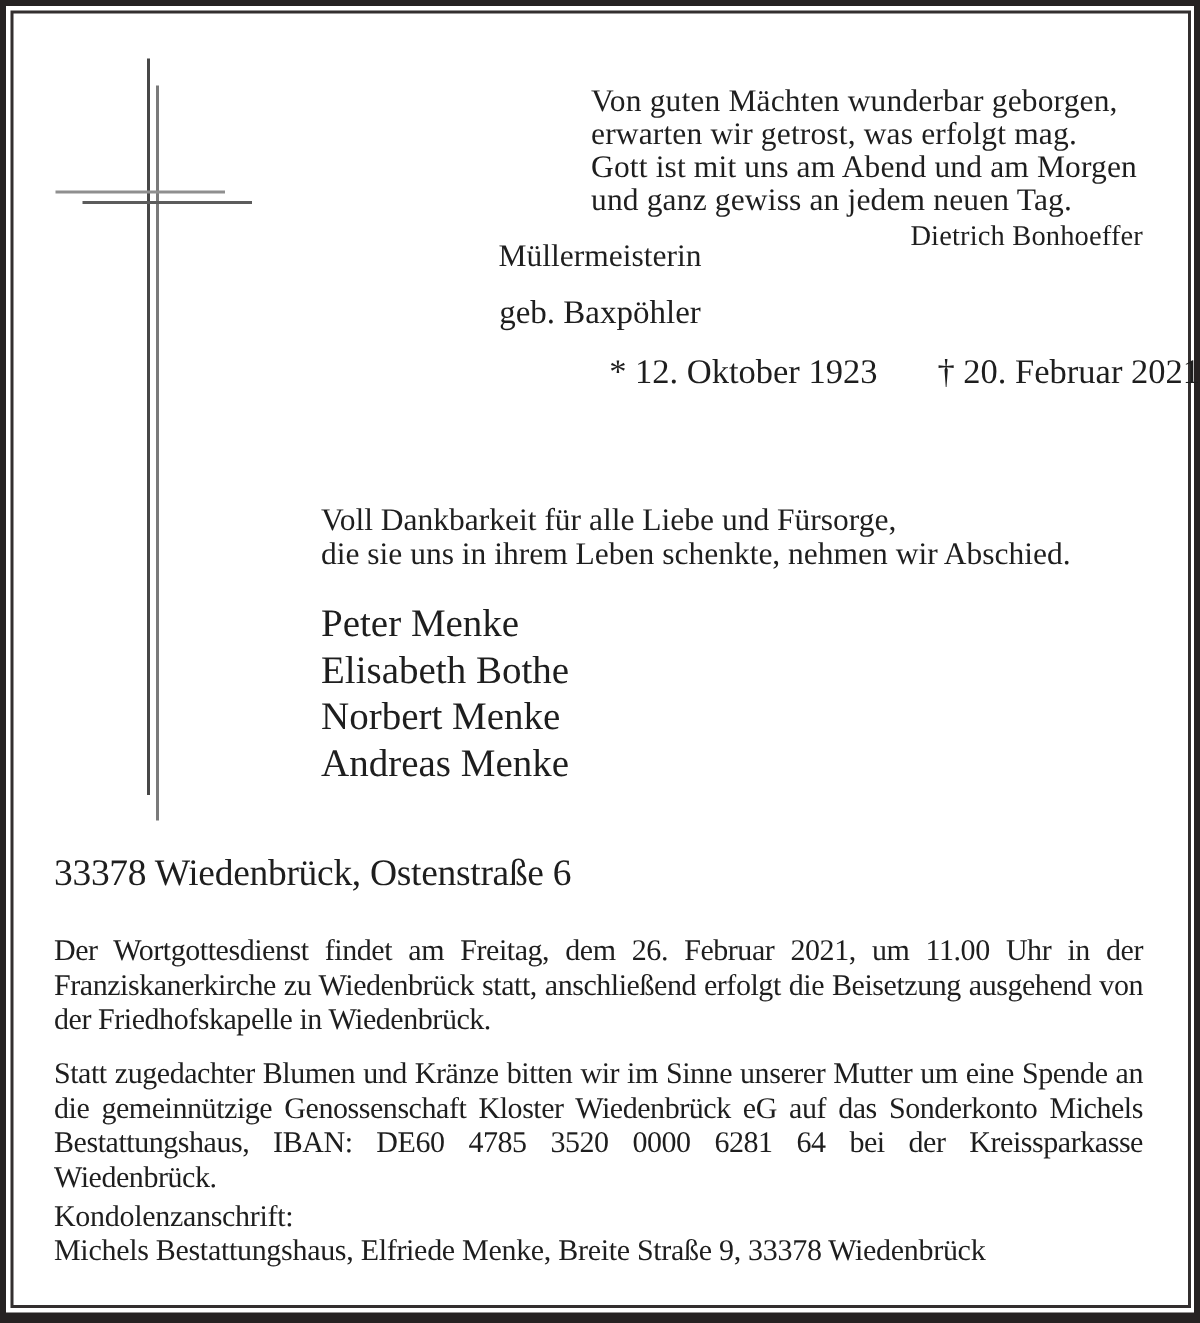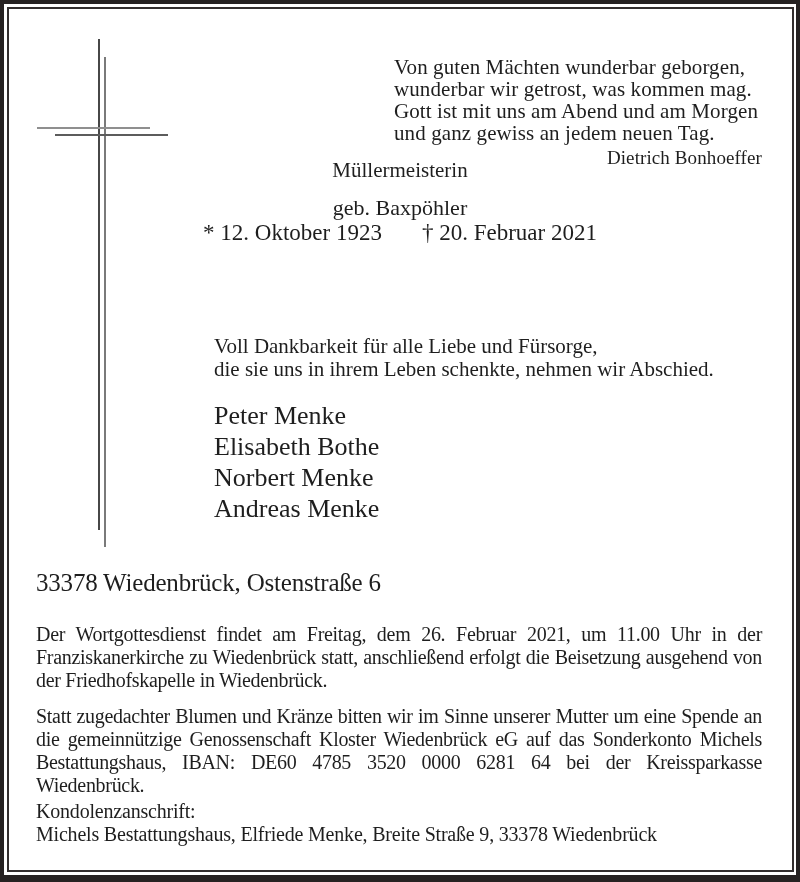--- a/index.html
+++ b/index.html
@@ -57,23 +57,24 @@
   
   .center-col {
     position: absolute;
     left: 0; right: 0; top: 158px;
     text-align: center;
   }
   .deceased-title { font-size: 21px; line-height: 24px; }
   .deceased-name  { font-size: 50px; line-height: 56px; margin-top: 3px; letter-spacing: 0.5px; }
   .maiden-name    { font-size: 22px; line-height: 24px; margin-top: 14px; }
   .life-dates {
+    margin-top: 15px;
     font-size: 23px;
     display: flex;
-    justify-content: center;
+    justify-content: flex-end;
     gap: 40px;
   }
   .life-dates span { white-space: nowrap; }
   
   .farewell {
     position: absolute;
     left: 214px; top: 335px;
     font-size: 21px;
     line-height: 23px;
   }
@@ -106,21 +107,21 @@
 
 <div>
   <div class="cross-line cross-v1"></div>
   <div class="cross-line cross-v2"></div>
   <div class="cross-line cross-h1"></div>
   <div class="cross-line cross-h2"></div>
 </div>
 
 <div class="quote">
   <div class="quote-line">Von guten Mächten wunderbar geborgen,</div>
-  <div class="quote-line">wunderbar wir getrost, was kommen mag.</div>
+  <div class="quote-line">erwarten wir getrost, was erfolgt mag.</div>
   <div class="quote-line">Gott ist mit uns am Abend und am Morgen</div>
   <div class="quote-line">und ganz gewiss an jedem neuen Tag.</div>
   <div class="quote-attribution">Dietrich Bonhoeffer</div>
 </div>
 
 <div class="center-col">
   <div class="deceased-title">Müllermeisterin</div>
   <div class="maiden-name">geb. Baxpöhler</div>
   <div class="life-dates">
     <span>* 12. Oktober 1923</span>

